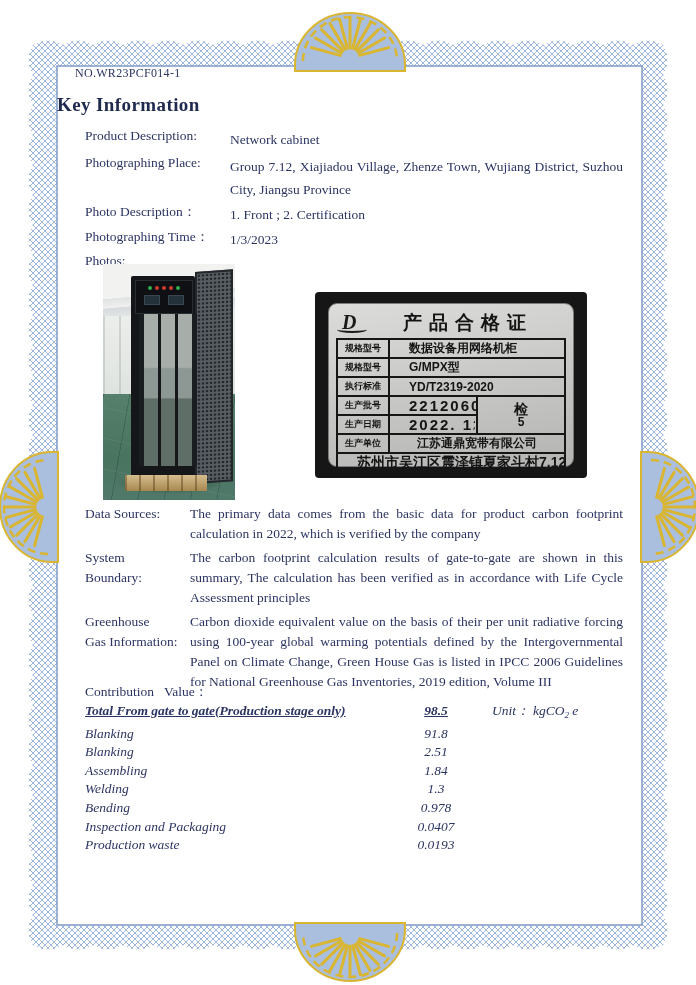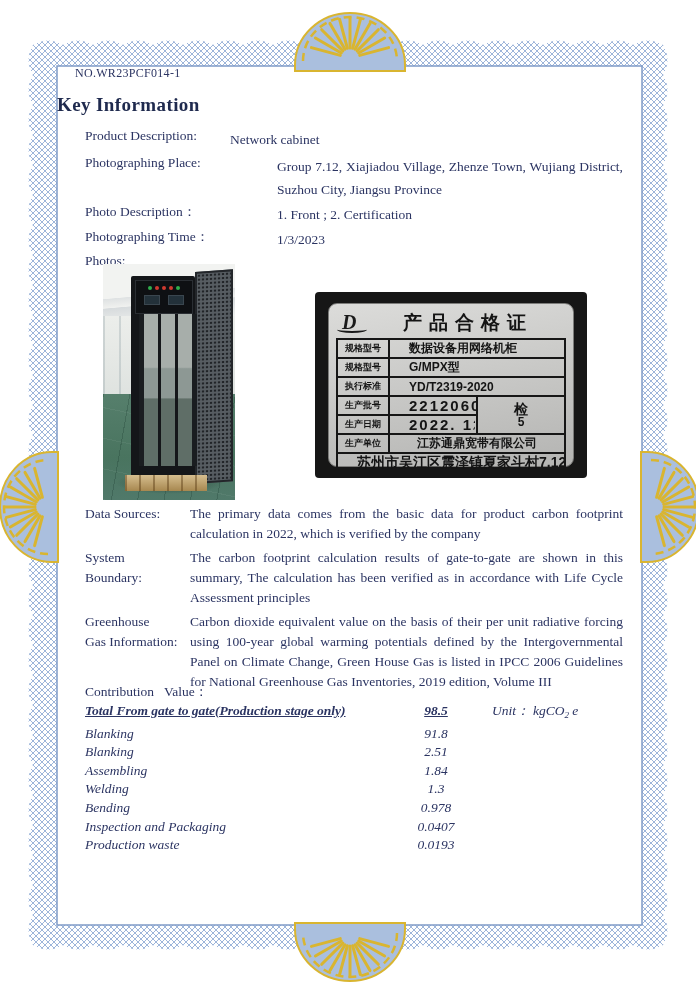--- a/index.html
+++ b/index.html
@@ -9,21 +9,21 @@
 
   .doc-number{position:absolute;left:75px;top:66px;font-size:12px;letter-spacing:.3px;}
   .doc-title{position:absolute;left:57px;top:94px;width:585px;
              font-size:19px;font-weight:bold;color:#1f2a4e;letter-spacing:.4px;}
 
   
   .fields{position:absolute;left:85px;top:128px;width:538px;font-size:13.5px;}
   .f-row{display:grid;grid-template-columns:145px 1fr;align-items:start;}
   .f-label{white-space:nowrap;}
   .f-value{line-height:23px;}
-  .f-justify{text-align:justify;} .mb4{margin-bottom:4px;} .mb2{margin-bottom:2px;gap:47px;}
+  .f-justify{text-align:justify;} .mb4{margin-bottom:4px;} .mb2{margin-bottom:2px;}
 
   
   .photo-cabinet{position:absolute;left:103px;top:264px;width:132px;height:236px;overflow:hidden;}
   .pc-ceiling{position:absolute;left:0;top:0;width:100%;height:52px;
       background:linear-gradient(175deg,#f2f3f1 55%,#dfe2e3 56%,#f0f1ef 70%,#d7dbdd 71%,#eef0ee 100%);}
   .pc-wall{position:absolute;left:0;top:52px;width:100%;height:78px;background:#e6e9e6;
       background-image:repeating-linear-gradient(90deg,rgba(150,165,170,.35) 0 2px,transparent 2px 16px),
                        linear-gradient(#eceeeb,#dfe3e0);}
   .pc-floor{position:absolute;left:0;top:130px;width:100%;height:106px;
       background:linear-gradient(#567f6c,#49745f 60%,#50796a);

